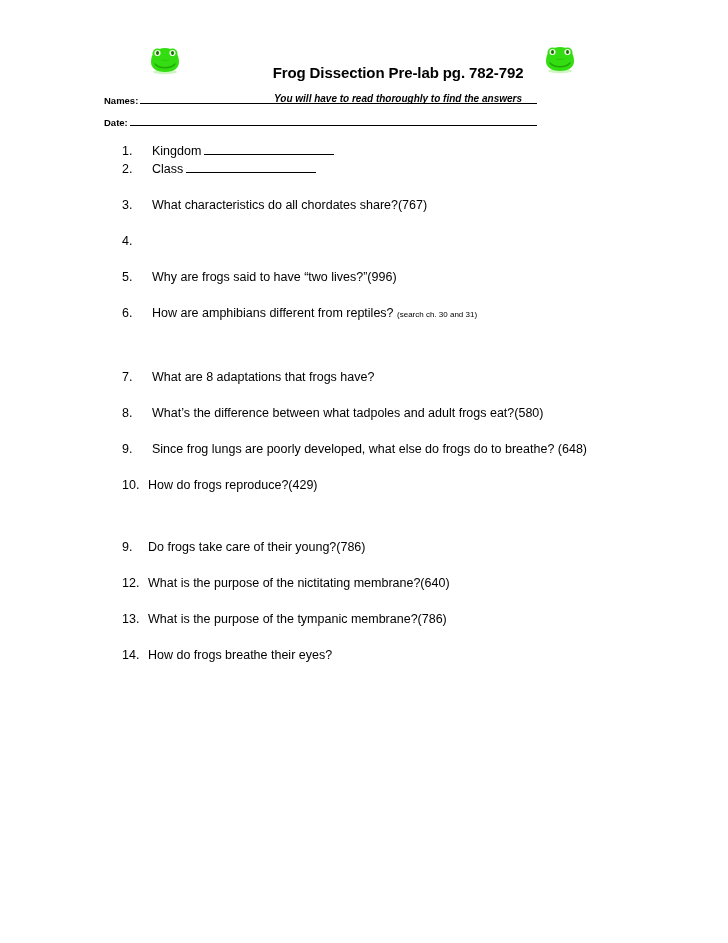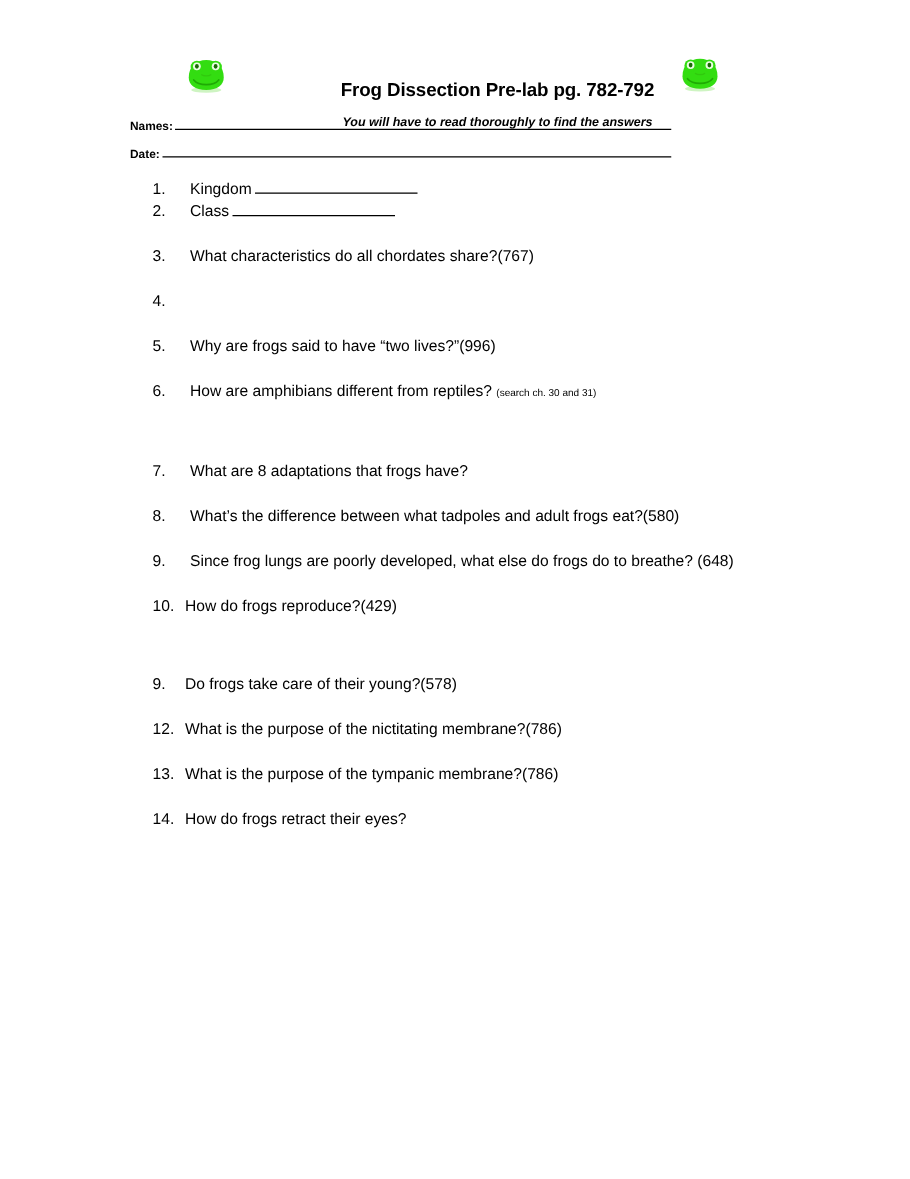--- a/index.html
+++ b/index.html
@@ -229,36 +229,36 @@
     <div class="gap-md"></div>
 
     <div class="q tight">
       <span class="q-num">10.</span><span class="q-text">How do frogs reproduce?(429)</span>
     </div>
 
     <div class="gap-lg"></div>
     <div class="gap-md"></div>
 
     <div class="q tight">
-      <span class="q-num">9.</span><span class="q-text">Do frogs take care of their young?(578)</span>
-    </div>
-
-    <div class="gap-md"></div>
-
-    <div class="q tight">
-      <span class="q-num">12.</span><span class="q-text">What is the purpose of the nictitating membrane?(786)</span>
+      <span class="q-num">9.</span><span class="q-text">Do frogs take care of their young?(786)</span>
+    </div>
+
+    <div class="gap-md"></div>
+
+    <div class="q tight">
+      <span class="q-num">12.</span><span class="q-text">What is the purpose of the nictitating membrane?(640)</span>
     </div>
 
     <div class="gap-md"></div>
 
     <div class="q tight">
       <span class="q-num">13.</span><span class="q-text">What is the purpose of the tympanic membrane?(786)</span>
     </div>
 
     <div class="gap-md"></div>
 
     <div class="q tight">
-      <span class="q-num">14.</span><span class="q-text">How do frogs retract their eyes?</span>
+      <span class="q-num">14.</span><span class="q-text">How do frogs breathe their eyes?</span>
     </div>
 
   </div>
 
 </div>
 
 </body></html>

